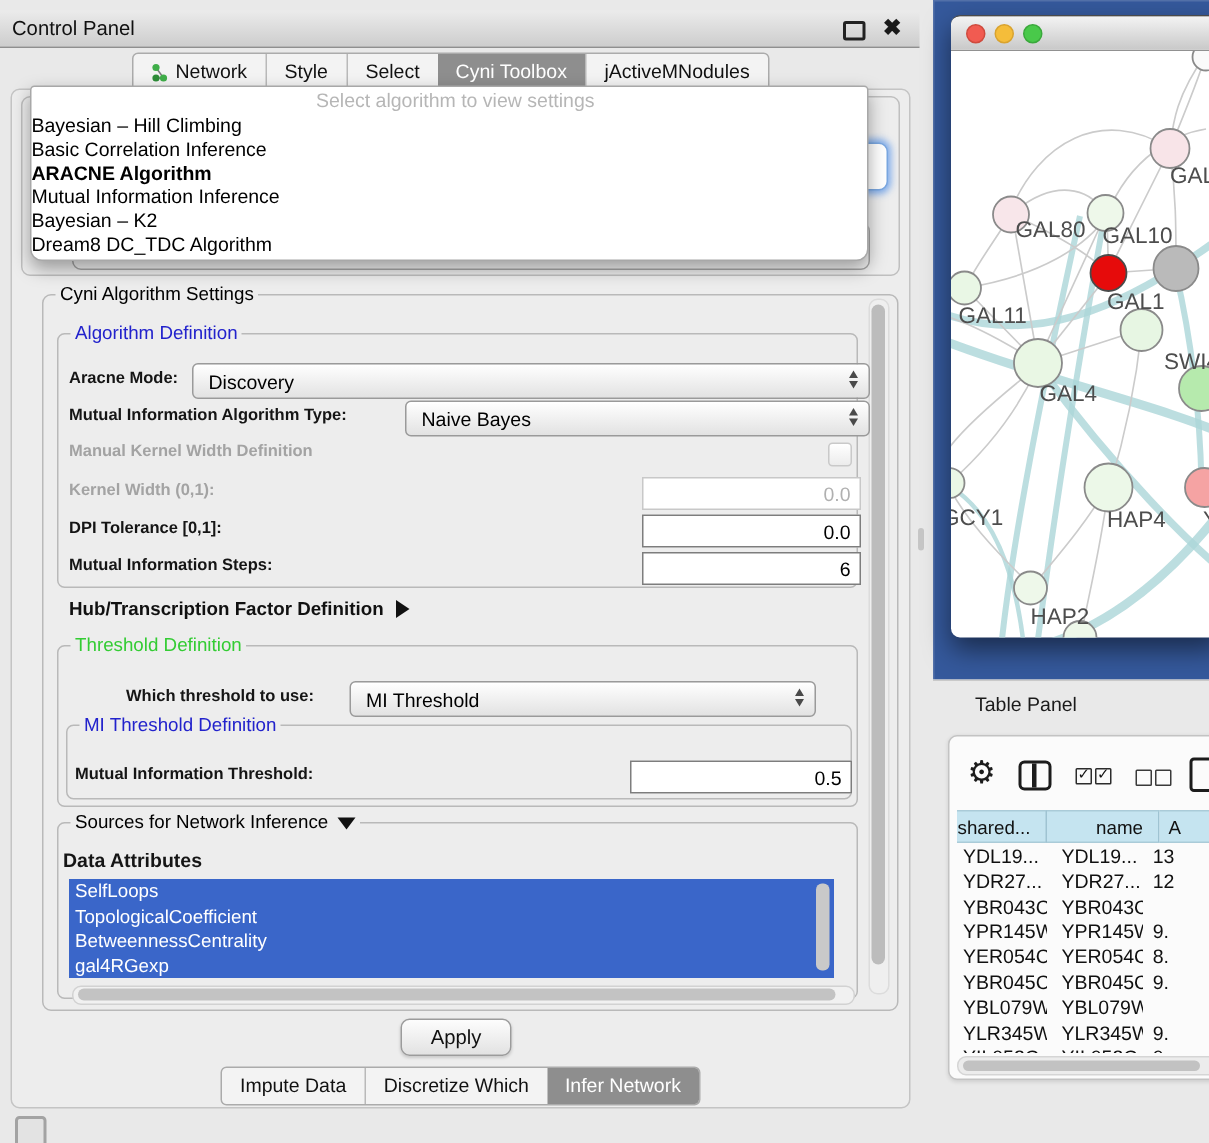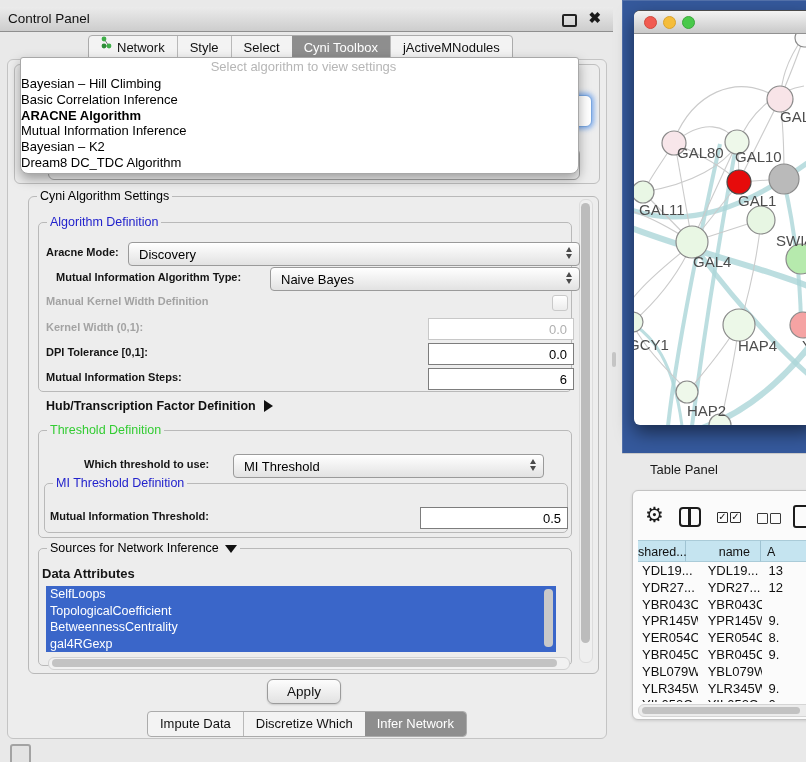--- a/index.html
+++ b/index.html
@@ -7,21 +7,21 @@
        font-family:"Liberation Sans",sans-serif;position:relative;}
   #app{position:absolute;left:0;top:0;width:806px;height:762px;overflow:hidden;}
   .abs{position:absolute;}
   
   .win-title{left:0;top:7px;width:613px;height:24px;background:linear-gradient(#ebebeb,#cdcdcd);
              border-bottom:1px solid #8f8f8f;}
   .win-title .t{position:absolute;left:8px;top:0;line-height:24px;font-size:13.5px;color:#111;}
   .float-ico{position:absolute;right:36px;top:7px;width:11px;height:9px;border:2px solid #222;border-radius:2px;}
   .close-ico{position:absolute;right:12px;top:2px;font-size:15px;font-weight:bold;color:#1a1a1a;}
   .tabstrip{display:flex;height:24px;background:#f3f3f3;border:1px solid #ababab;border-radius:4px;overflow:hidden;z-index:10;}
-  .tab{padding:0 12px;line-height:24px;font-size:13px;color:#111;border-left:1px solid #b9b9b9;white-space:nowrap;display:flex;align-items:flex-start;gap:5px;}
+  .tab{padding:0 12px;line-height:24px;font-size:13px;color:#111;border-left:1px solid #b9b9b9;white-space:nowrap;display:flex;align-items:center;gap:5px;}
   .tab:first-child{border-left:none;}
   .tab.sel{background:#8e8e8e;color:#fff;border-left:none;}
   .outer-panel{left:7px;top:59px;width:598px;height:678px;background:#ededed;border:1px solid #c4c4c4;border-radius:6px;}
   
   .popup{left:20px;top:57px;width:557px;height:115px;background:#fff;border:1px solid #a8a8a8;
          border-radius:3px 3px 8px 8px;box-shadow:0 5px 12px rgba(0,0,0,.35);z-index:40;overflow:hidden;}
   .popup .ph{text-align:center;color:#b6b6b6;font-size:13px;height:18px;line-height:18px;padding-left:8px;}
   .algo-item{font-size:13px;height:15.8px;line-height:15.8px;color:#000;white-space:nowrap;}
   .algo-item.b{font-weight:bold;}
   .hidden-grp{left:14px;top:64px;width:584px;height:118px;border:1px solid #bfbfbf;border-radius:6px;z-index:1;}
@@ -152,21 +152,21 @@
     <span class="legend" style="color:#2222cc;">Algorithm Definition</span>
   </div>
   <span class="lb" style="left:46px;top:246px;">Aracne Mode:</span>
   <div class="combo" style="left:128px;top:242px;width:440px;">
     <span>Discovery</span>
     <span class="step">
         <i class="up"></i>
         <i class="dn"></i>
       </span>
   </div>
-  <span class="lb" style="left:46px;top:271px;margin-left:10px;">Mutual Information Algorithm Type:</span>
+  <span class="lb" style="left:46px;top:271px;">Mutual Information Algorithm Type:</span>
   <div class="combo" style="left:270px;top:267px;width:298px;">
     <span>Naive Bayes</span>
     <span class="step">
         <i class="up"></i>
         <i class="dn"></i>
       </span>
   </div>
   <span class="lb dis" style="left:46px;top:295px;">Manual Kernel Width Definition</span>
   <span class="chk" style="left:552px;top:295px;"></span>
   <span class="lb dis" style="left:46px;top:321px;">Kernel Width (0,1):</span>
@@ -298,21 +298,21 @@
   <span class="abs gear" style="left:645px;top:504px;">⚙</span>
   <span class="abs cols-ico">
       <i></i>
     </span>
   <span class="abs cb" style="left:717px;top:512px;">✓</span>
   <span class="abs cb" style="left:730px;top:512px;">✓</span>
   <span class="abs cb" style="left:757px;top:513px;border-color:#3a3a3a;"></span>
   <span class="abs cb" style="left:770px;top:513px;border-color:#3a3a3a;"></span>
   <span class="abs file-ico"></span>
   <div class="abs tbl-head" id="tbl-head">
-      <div class="th" style="width: 48px;">shared...</div>
+      <div class="th" style="width: 60px;">shared...</div>
       <div class="th" style="width: 75px;">name</div>
       <div class="th" style="width: 60px; text-align: left; padding-left: 6px;">A</div>
     </div>
   <div class="abs tbl-body" id="tbl-body">
       <div class="tr">
         <div class="td" style="width: 70px; padding-left: 4px;">YDL19...</div>
         <div class="td" style="width: 75px; padding-left: 10px;">YDL19...</div>
         <div class="td" style="width: 60px; padding-left: 6px;">13</div>
       </div>
       <div class="tr">

